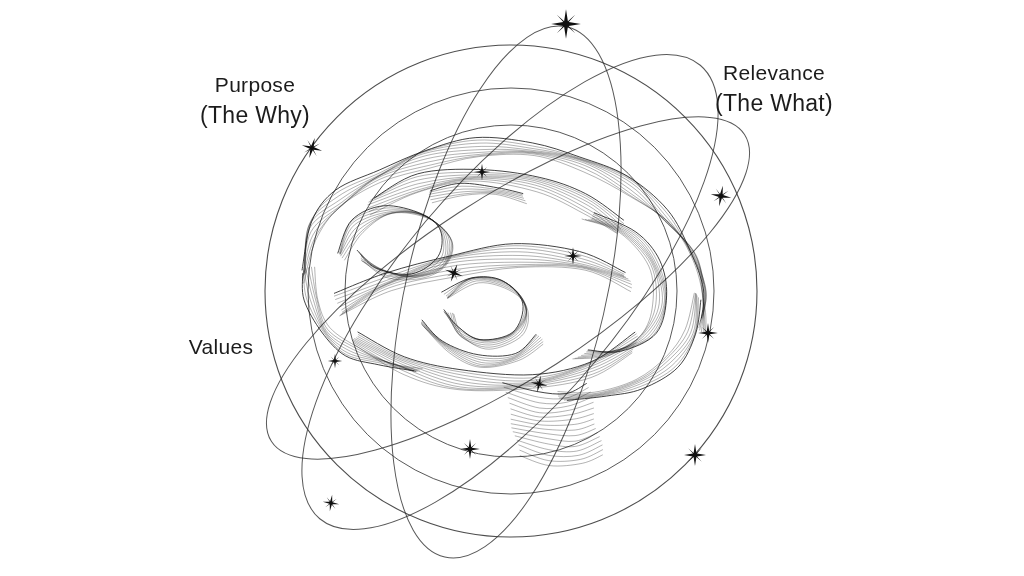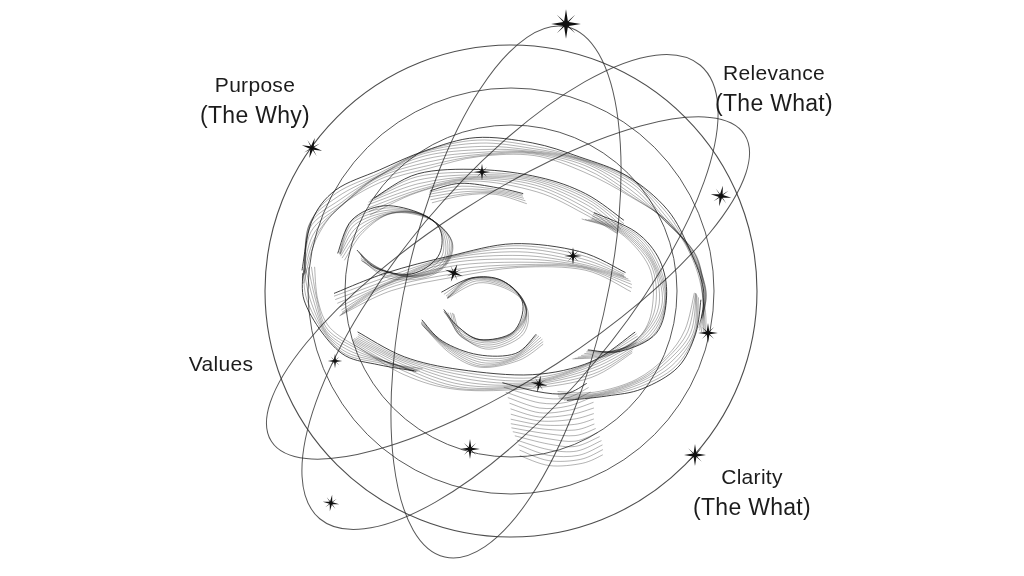--- a/index.html
+++ b/index.html
@@ -162,21 +162,17 @@
   <div class="label" style="left:255px;top:70px">
     <div>Purpose</div>
     <div class="sub">(The Why)</div>
   </div>
   <div class="label" style="left:774px;top:58px">
     <div>Relevance</div>
     <div class="sub">(The What)</div>
   </div>
   <div class="label" style="left:822px;top:197px">
   </div>
-  <div class="label" style="left:221px;top:349px">
+  <div class="label" style="left:221px;top:332px">
     <div>Values</div>
-  </div>
-  <div class="label" style="left:752px;top:462px">
-    <div>Clarity</div>
-    <div class="sub">(The What)</div>
   </div>
 
 </div>
 
 </body></html>

